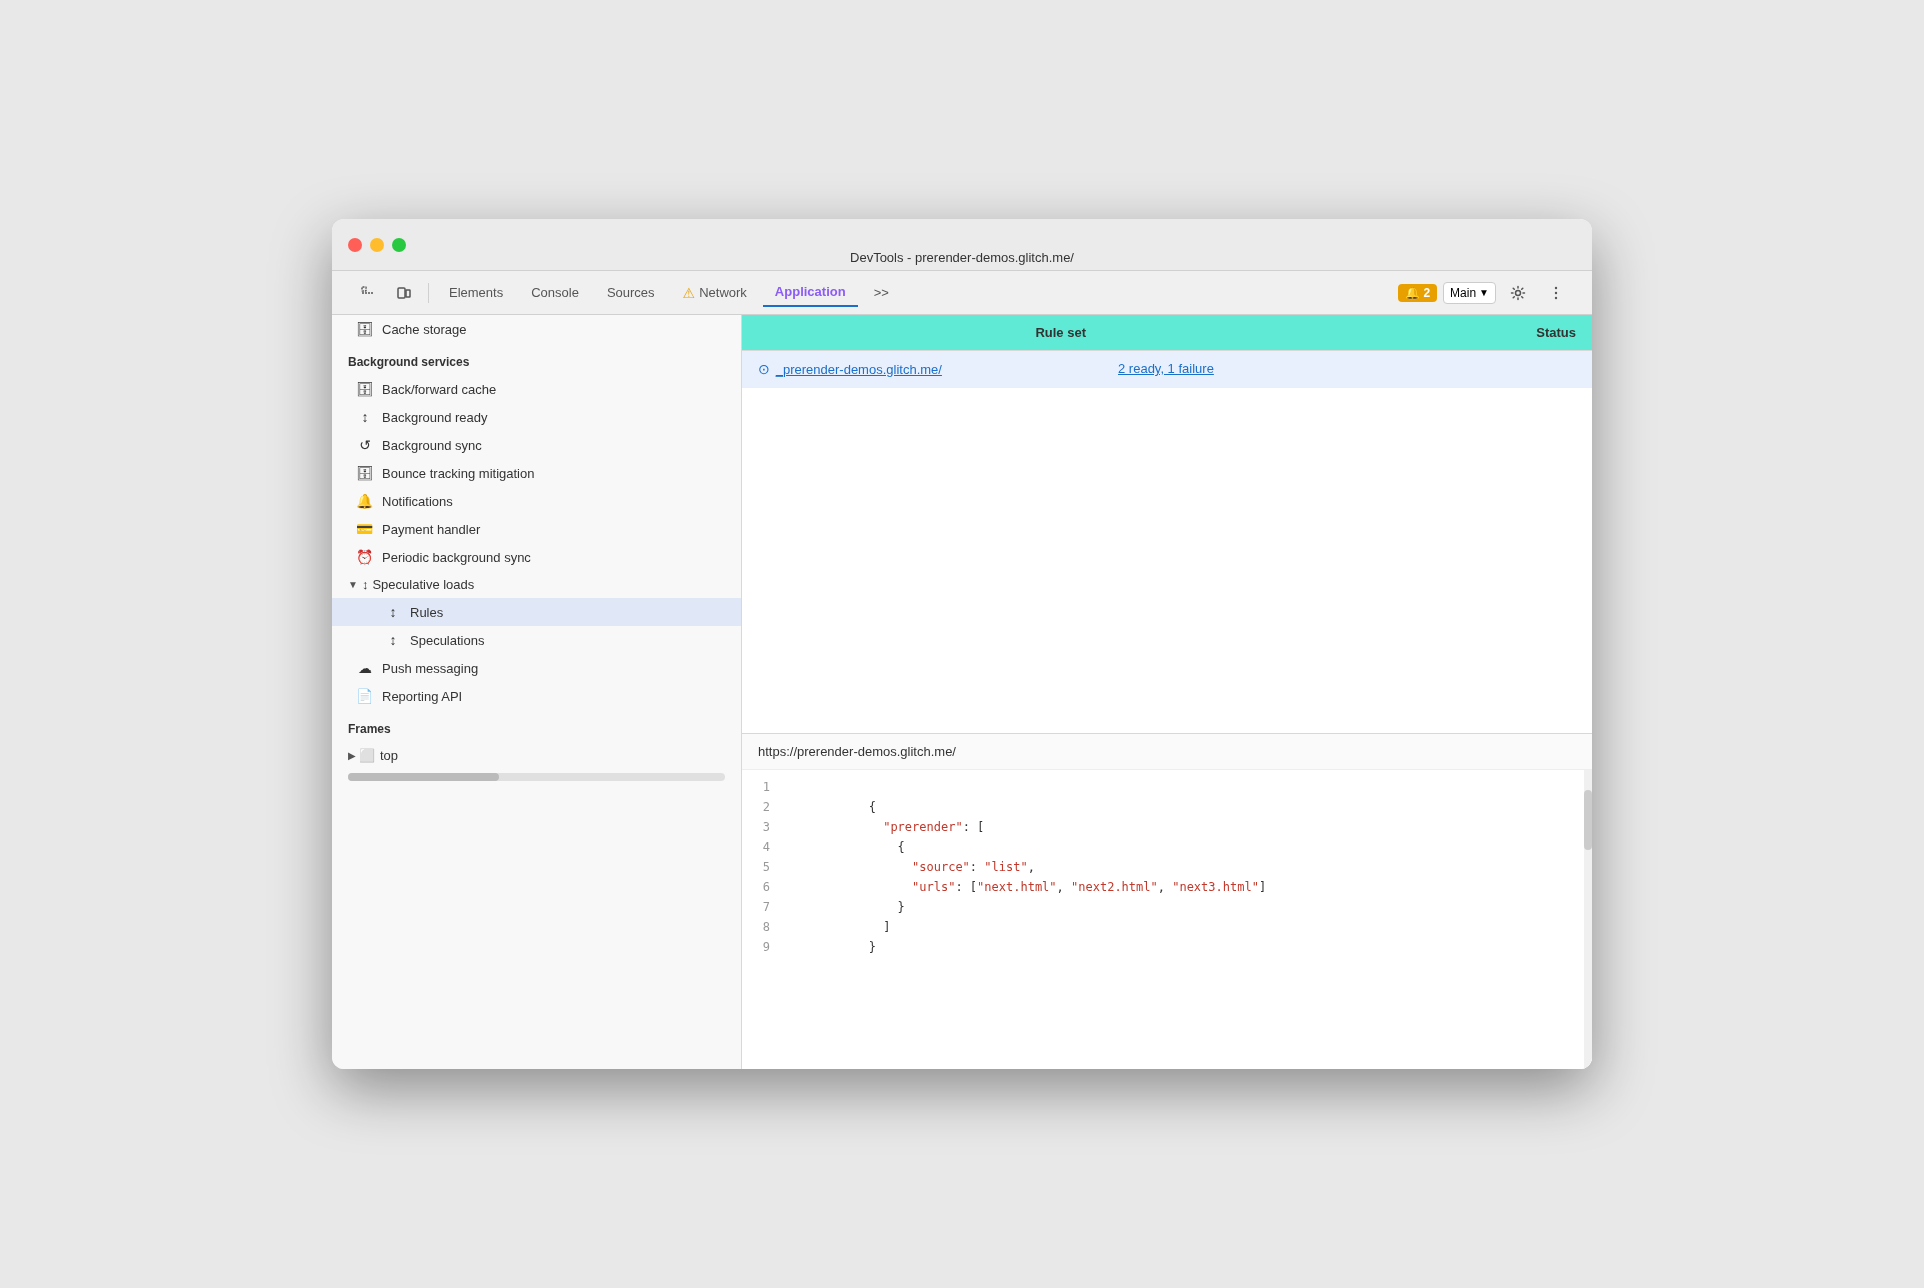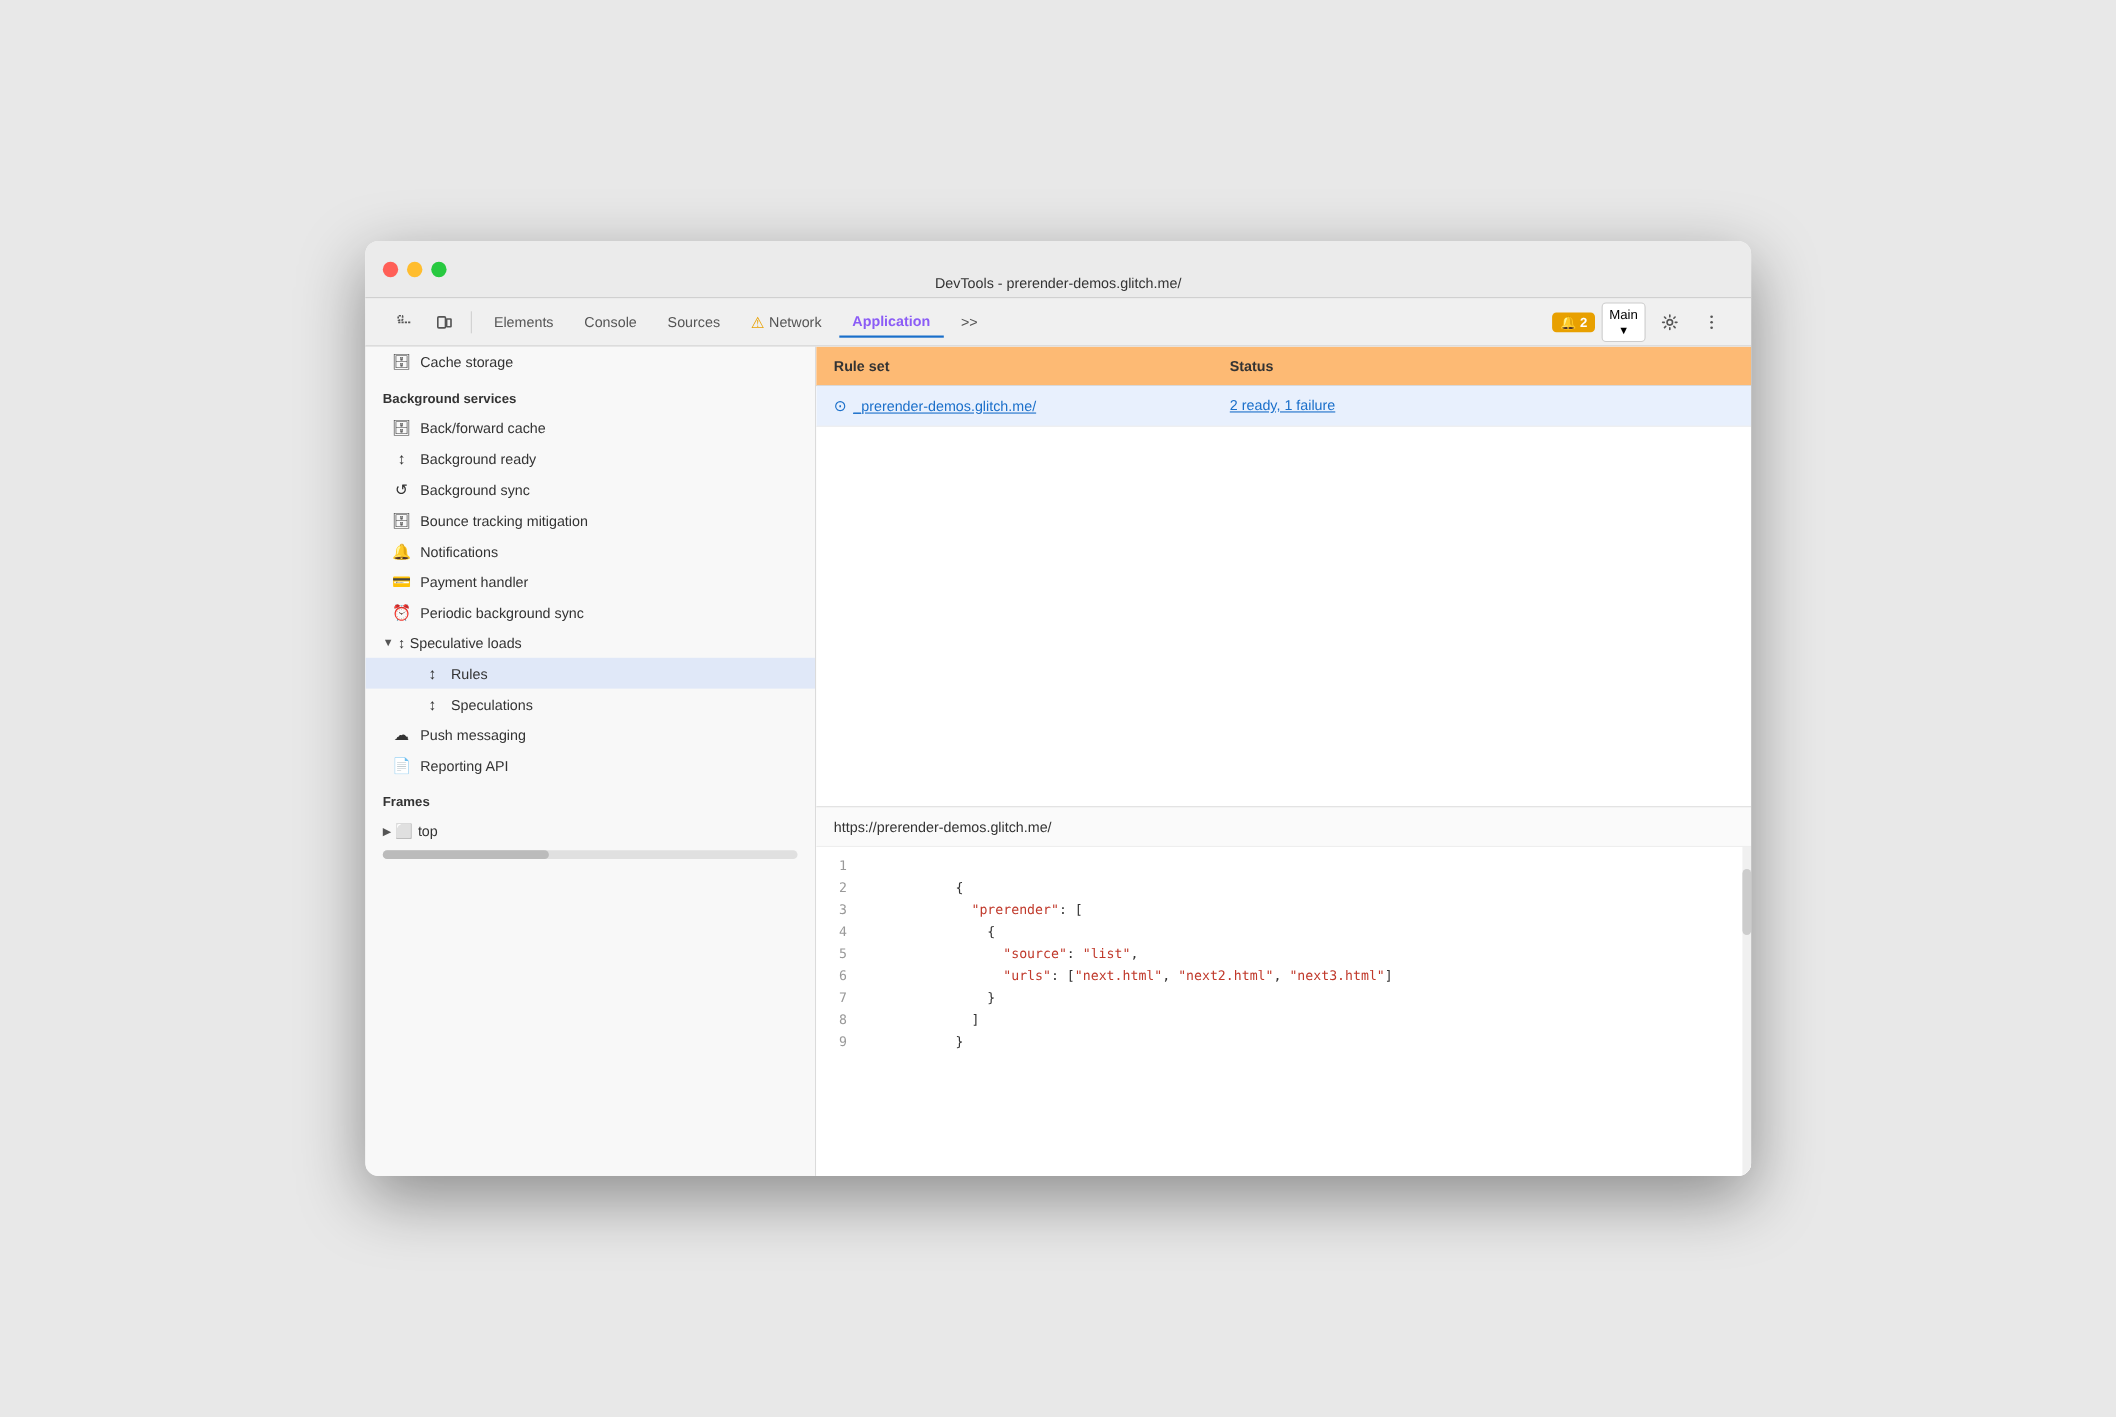--- a/index.html
+++ b/index.html
@@ -123,21 +123,20 @@
     .main-select {
       border: 1px solid #ccc;
       background: white;
       border-radius: 4px;
       padding: 3px 6px;
       font-size: 12px;
       cursor: pointer;
       display: flex;
       align-items: center;
       gap: 3px;
-      flex-direction: column;
     }
     .content {
       display: flex;
       flex: 1;
       overflow: hidden;
     }
     .sidebar {
       width: 410px;
       background: #f8f8f8;
       border-right: 1px solid #d8d8d8;
@@ -191,22 +190,23 @@
     }
     .rules-panel {
       display: flex;
       flex-direction: column;
       flex: 1;
       overflow: hidden;
     }
     .table-header {
       display: flex;
       border-bottom: 1px solid #d8d8d8;
-      background: #fdba74;
-      flex-shrink: 0;
+      background: #5eead4;
+      flex-shrink: 0;
+      text-align: right;
     }
     .th {
       padding: 10px 16px;
       font-size: 13px;
       color: #333;
       font-weight: 600;
     }
     .th-ruleset { width: 360px; }
     .th-status { flex: 1; }
     .table-body {

